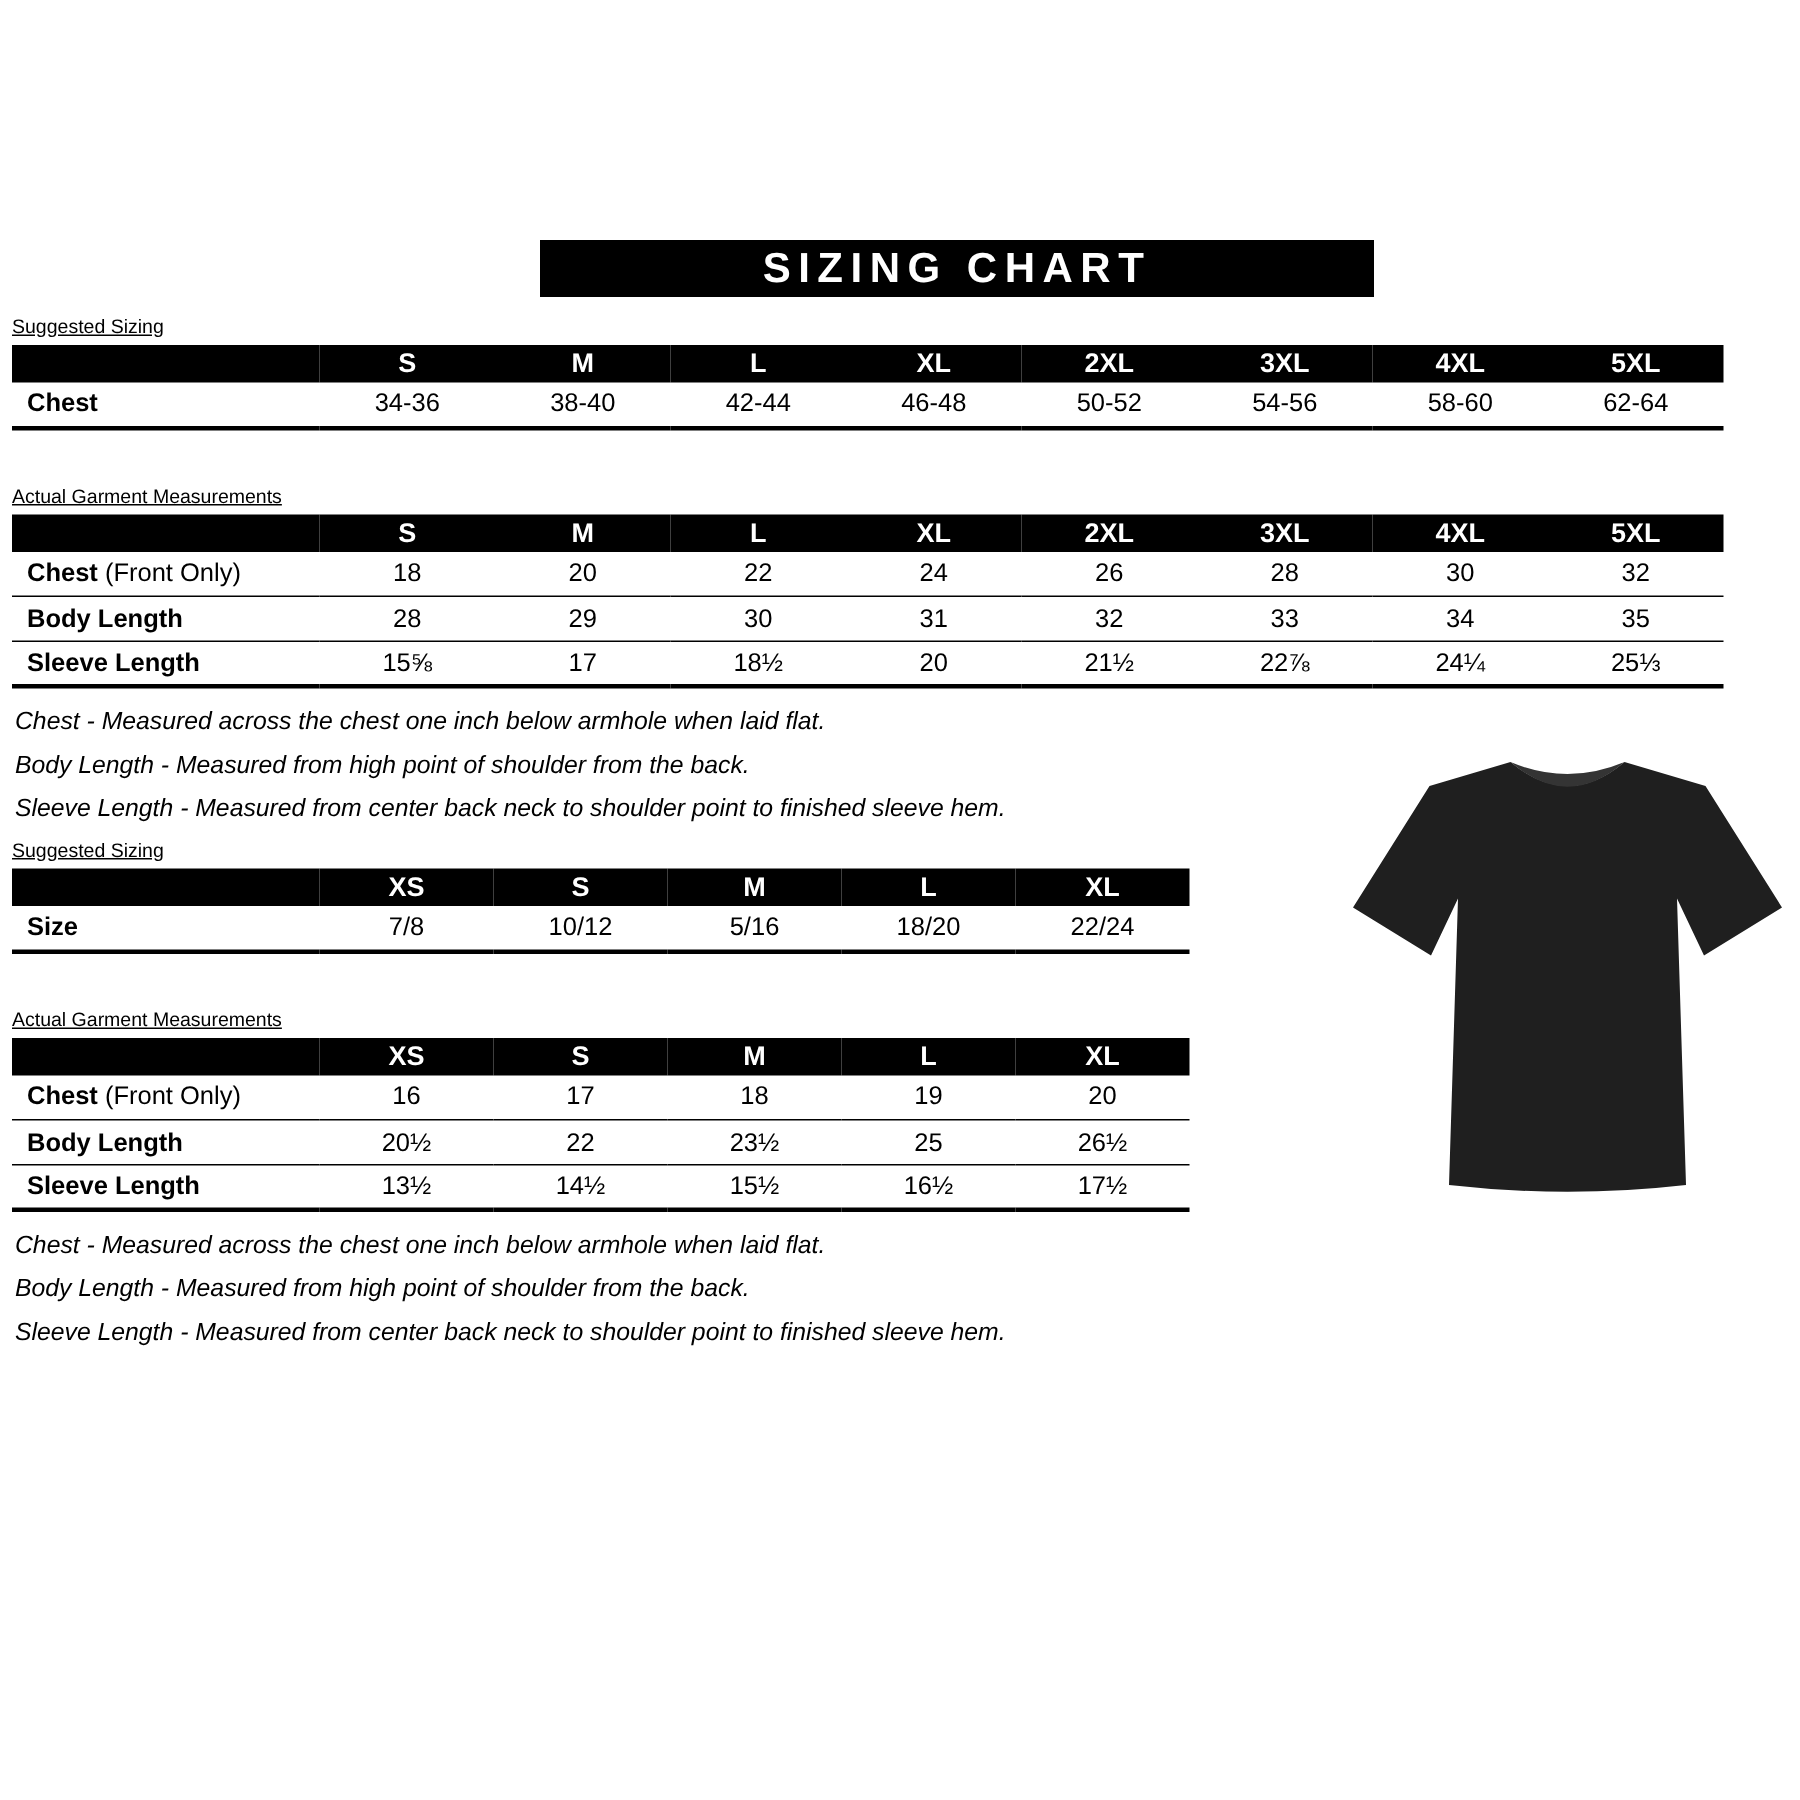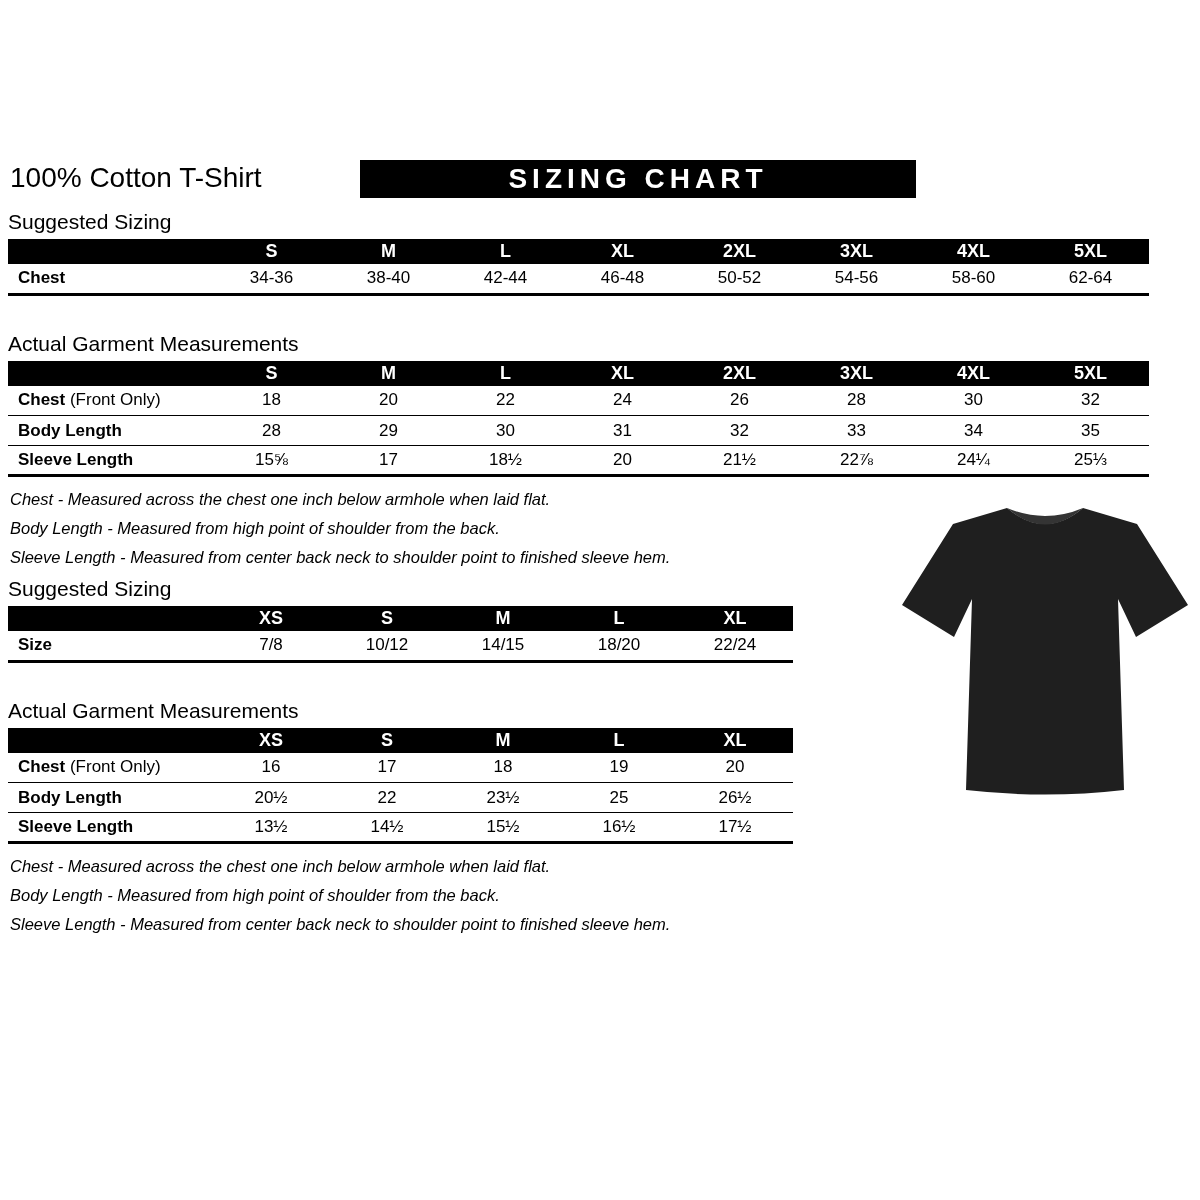--- a/index.html
+++ b/index.html
@@ -13,21 +13,21 @@
 
   .header-row { position: relative; height: 44px; margin-bottom: 6px; }
   .adult-title { position: absolute; left: 2px; top: 2px; margin: 0; font-size: 28px; font-weight: 400; }
   .banner {
     position: absolute; left: 352px; top: 0;
     width: 556px; height: 38px; line-height: 38px;
     background: #000; color: #fff; text-align: center;
     font-size: 28px; font-weight: bold; letter-spacing: 5px;
   }
 
-  .section-label { font-size: 21px; margin: 0 0 5px 0; }
+  .section-label { font-size: 13px; margin: 0 0 5px 0; text-decoration: underline; }
   .mt-lg { margin-top: 36px; }
 
   table.sizes { border-collapse: collapse; table-layout: fixed; margin-bottom: 2px; }
   table.adult { width: 1141px; }
   table.youth { width: 785px; }
   table.sizes th {
     background: #000; color: #fff;
     font-size: 18px; font-weight: bold;
     height: 25px; text-align: center; padding: 0;
   }
@@ -46,21 +46,20 @@
   .youth-title { margin: 8px 0 10px 0; font-size: 25px; font-weight: bold; }
 
   .tshirt { position: absolute; left: 895px; top: 478px; }
 </style>
 </head>
 <body>
 
 <div class="page">
 
   <div class="header-row">
-    <h1 class="adult-title">100% Cotton T-Shirt</h1>
     <div class="banner">SIZING CHART</div>
   </div>
 
   <div class="section-label">Suggested Sizing</div>
   <table class="sizes adult">
       <thead>
         <tr>
           <th class="label-col"></th>
           <th>S</th>
           <th>M</th>
@@ -156,21 +155,21 @@
           <th>M</th>
           <th>L</th>
           <th>XL</th>
         </tr>
       </thead>
       <tbody>
         <tr>
           <td class="label-col"><span class="row-label-main">Size</span></td>
           <td>7/8</td>
           <td>10/12</td>
-          <td>14/15</td>
+          <td>5/16</td>
           <td>18/20</td>
           <td>22/24</td>
         </tr>
       </tbody>
     </table>
 
   <div class="section-label mt-lg">Actual Garment Measurements</div>
   <table class="sizes youth">
       <thead>
         <tr>

